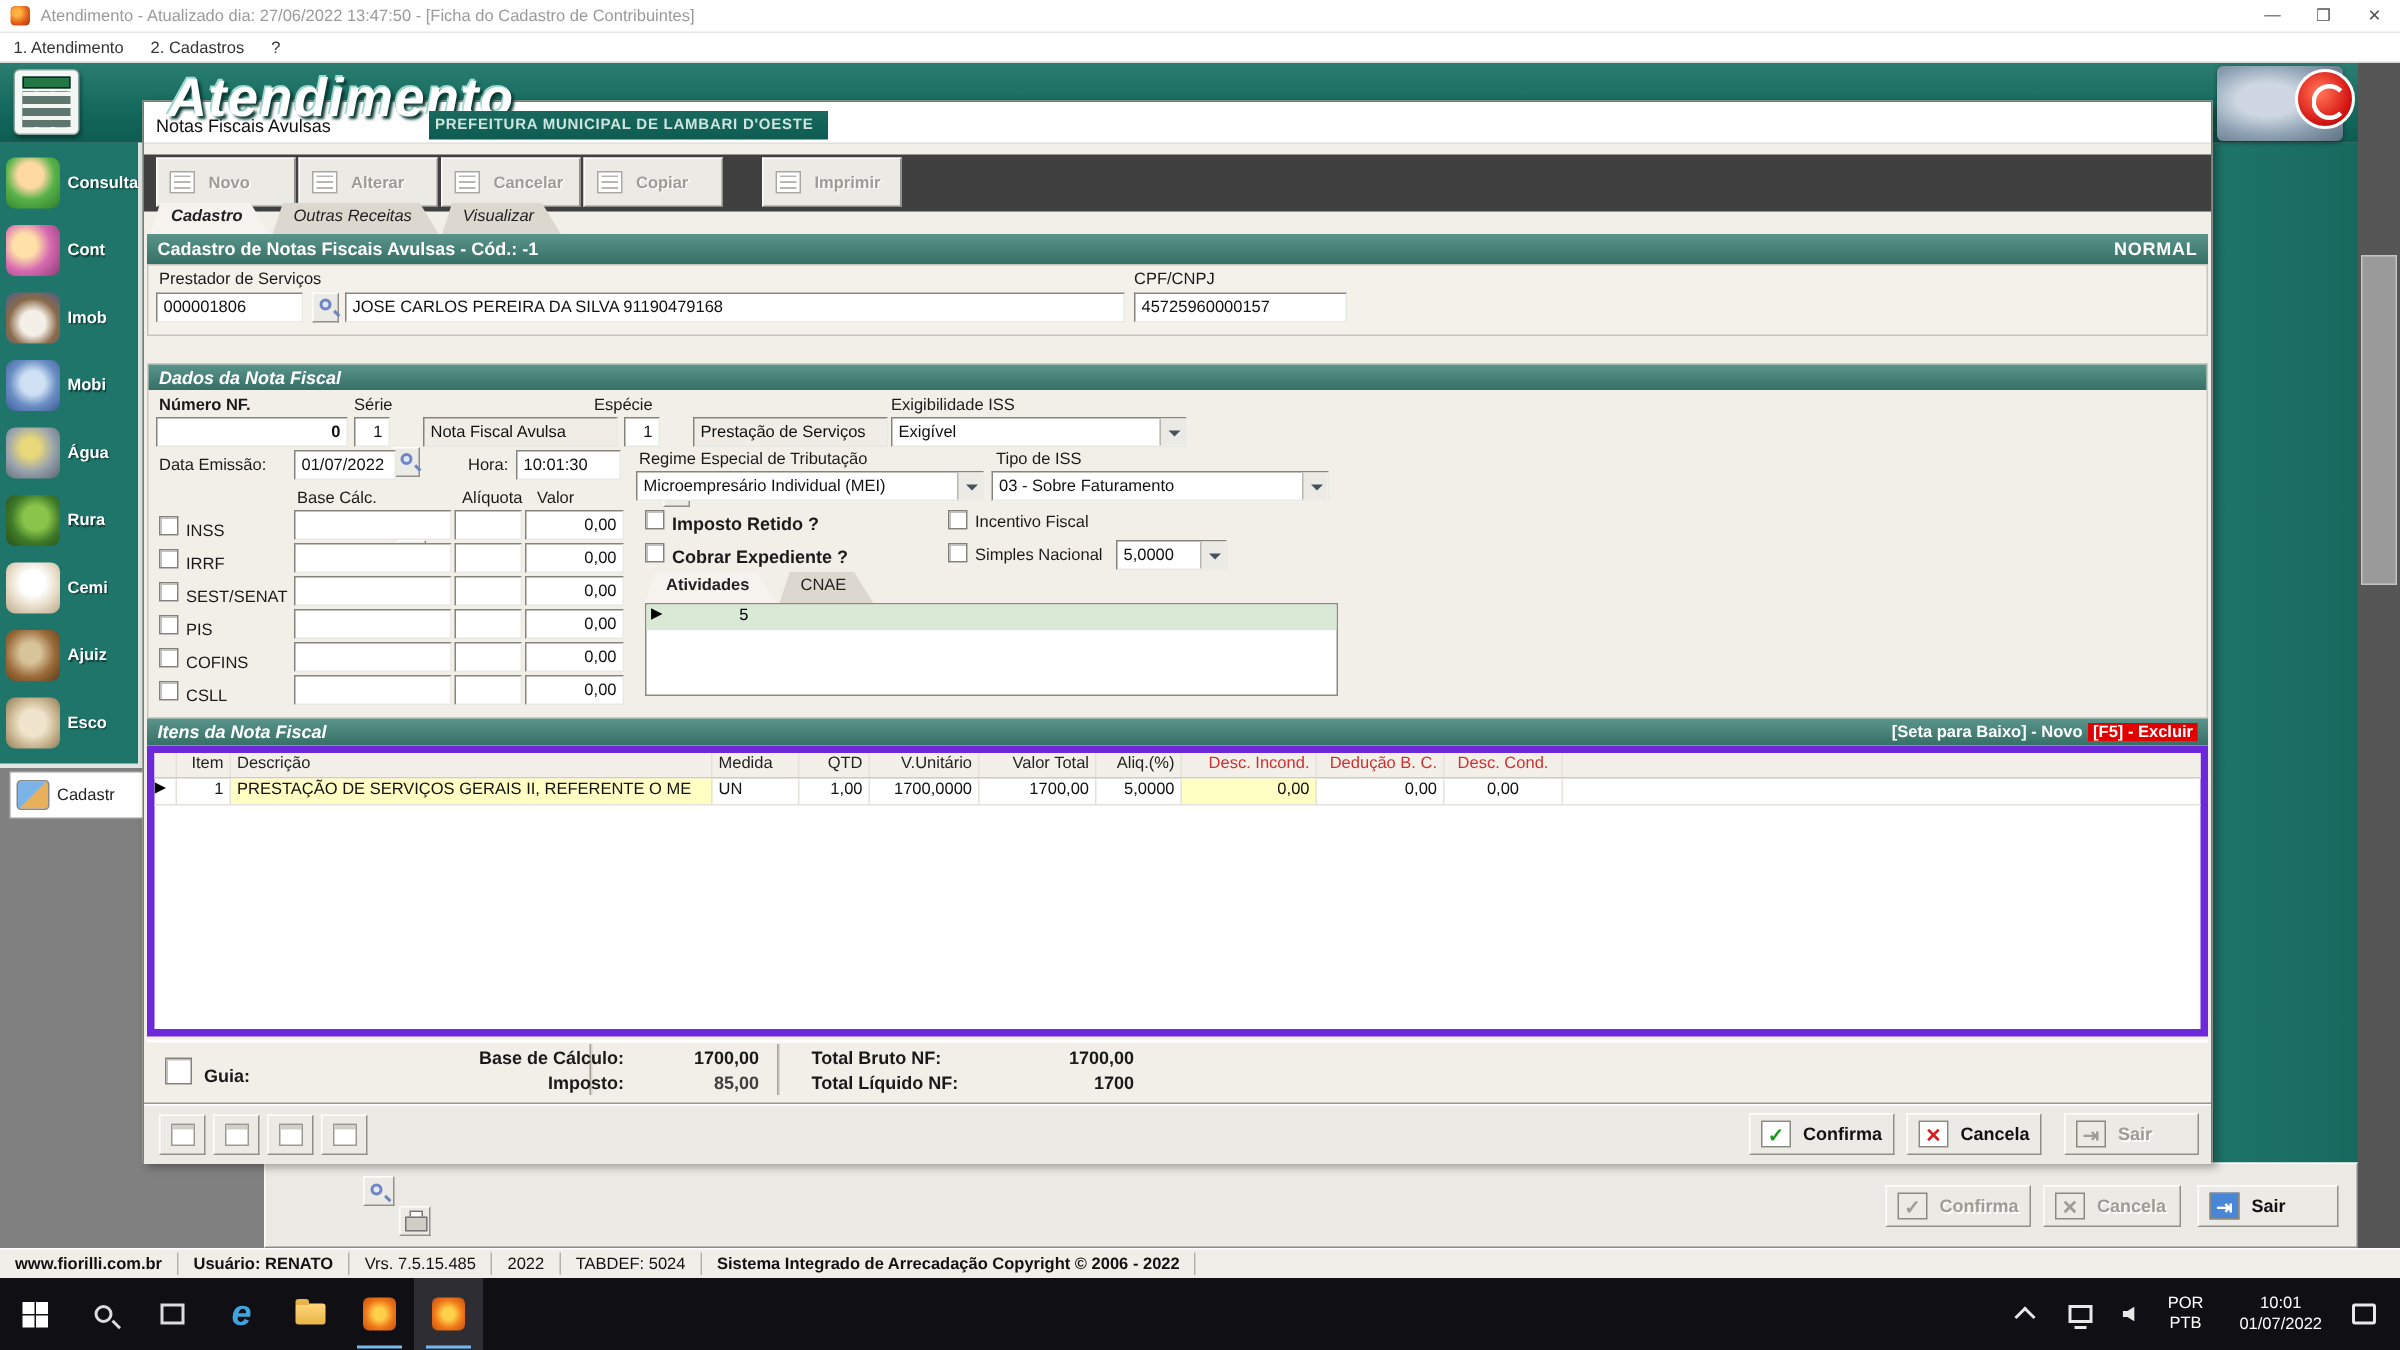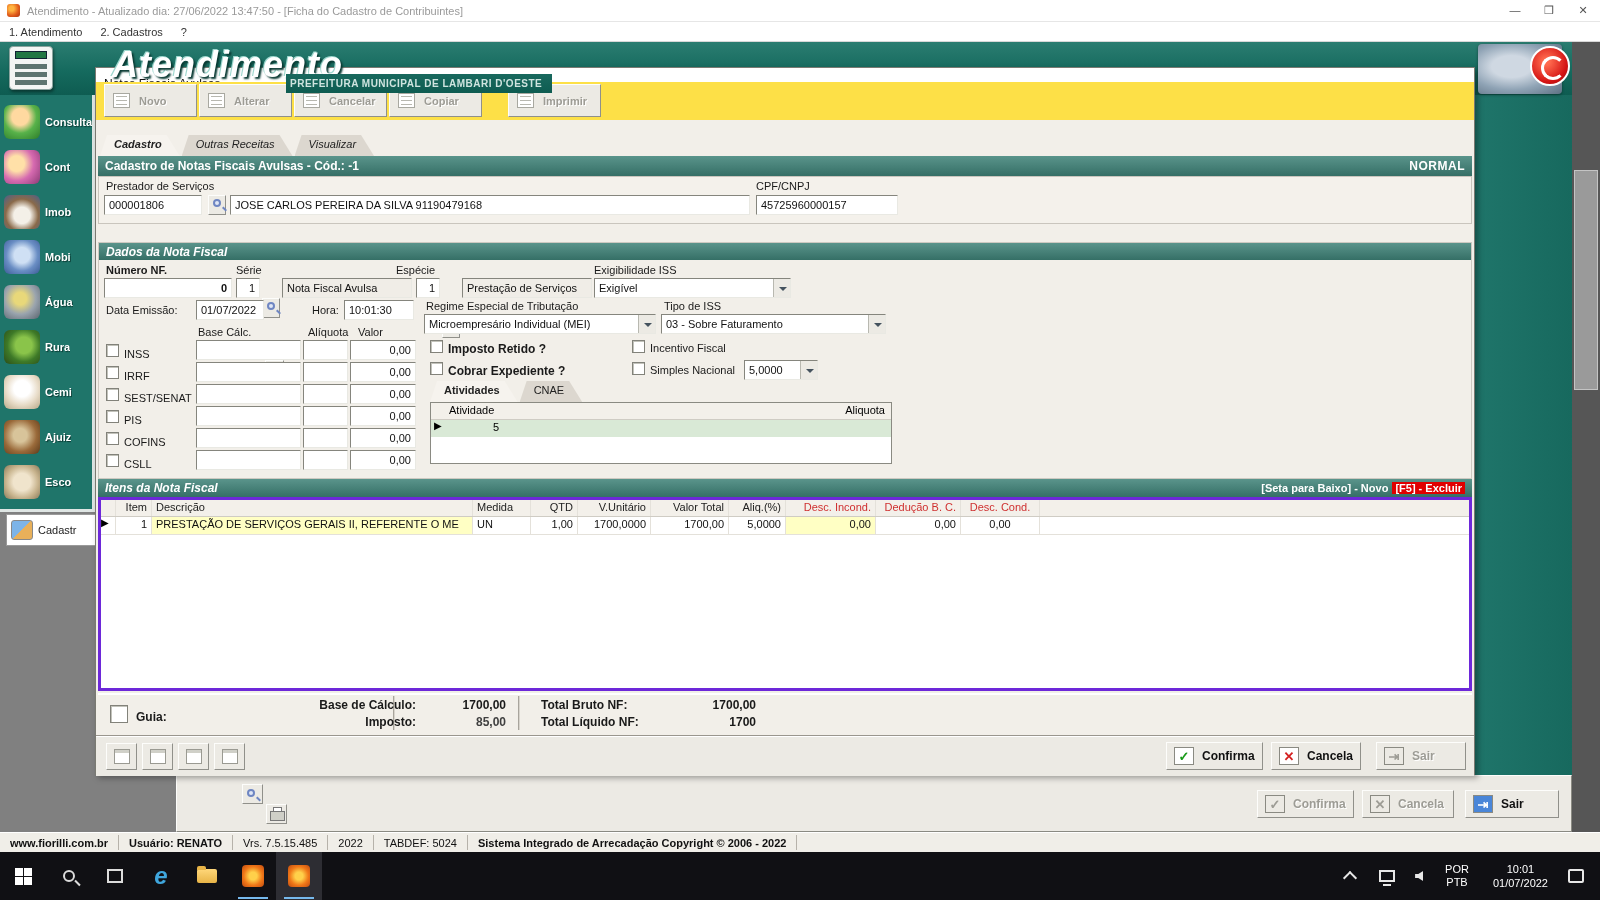--- a/index.html
+++ b/index.html
@@ -52,21 +52,21 @@
   #cadastr-btn { left:6px; top:514px; width:100px; height:32px; background:#fff; border:1px solid #9a9a9a; display:flex; align-items:center; padding-left:4px; }
   #cadastr-btn .ico { width:22px; height:20px; border-radius:3px; margin-right:5px;
       background:linear-gradient(135deg,#7db4e8 0 50%, #e8b05a 50% 100%); border:1px solid #888; }
   #cadastr-btn span { font-size:11px; color:#222; }
 
   
   #dialog { left:95px; top:67px; width:1380px; height:708px; background:#f2efe9; border:1px solid #7a7a72;
       box-shadow:3px 3px 6px rgba(0,0,0,.35); z-index:10; }
   #dlg-titlestrip { left:0; top:0; width:1378px; height:28px; background:#fff; border-bottom:1px solid #e0e0da; }
   #dlg-titlestrip span { position:absolute; left:8px; top:9px; font-size:12px; color:#111; }
-  #dlg-toolbar { left:0; top:14px; width:1378px; height:38px; background:#fde047; }
+  #dlg-toolbar { left:0; top:35px; width:1378px; height:38px; background:#404040; }
   .tb-btn { position:absolute; top:2px; width:93px; height:33px; background:#eceae4;
       border:1px solid; border-color:#fdfdfb #90908a #90908a #fdfdfb; display:flex; align-items:center; padding-left:8px; }
   .tb-btn .ic { width:17px; height:15px; background:#fff; border:1px solid #a8a8a0; margin-right:9px; position:relative; }
   .tb-btn .ic::after { content:""; position:absolute; left:2px; top:2px; right:2px; bottom:2px;
       background:repeating-linear-gradient(0deg,#b8b8b0 0 1px, transparent 1px 4px); }
   .tb-btn span { font-size:11px; font-weight:bold; color:#9d9c95; text-shadow:1px 1px 0 #fff; }
 
   .tabrow { display:flex; align-items:flex-end; }
   .tab { height:21px; margin-right:2px; padding:3px 18px 0 14px; font-size:11px; font-style:italic; color:#222;
       background:#dcd7cf; clip-path:polygon(0 100%, 7px 0, calc(100% - 13px) 0, 100% 100%); cursor:pointer; }
@@ -94,21 +94,21 @@
   .dd .arrow::after { content:""; position:absolute; left:5px; top:8px; border:4px solid transparent; border-top-color:#44525e; }
   .lab { position:absolute; font-size:11px; color:#1a1a1a; white-space:nowrap; }
   .cb { background:#fff; border:1px solid #82827a; box-shadow:inset 1px 1px 0 #c2c2ba; width:13px; height:13px; cursor:pointer; }
 
   #dados-panel { left:2px; top:174px; width:1374px; height:237px; background:#f2efe9; border:1px solid #cdc9c1; }
   #dados-hdr { left:3px; top:175px; width:1372px; height:17px; font-style:italic; }
 
   #itens-hdr { left:2px; top:411px; width:1374px; height:18px; }
   #itens-hdr .hint { margin-left:auto; font-size:11px; font-weight:bold; }
   #itens-hdr .hint-red { background:#e00000; color:#fff; font-size:11px; font-weight:bold; padding:0 3px; margin-left:4px; }
-  #grid { left:2px; top:429px; width:1374px; height:194px; background:#fff; border:3px solid #6d28d9; }
+  #grid { left:2px; top:429px; width:1374px; height:194px; background:#fff; border:5px solid #6d28d9; }
   .grid-hrow { display:flex; height:17px; background:#f3f0ea; border-bottom:1px solid #cfccc4; font-size:11px; color:#222; }
   .grid-hrow div, .grid-row div { padding:1px 4px; border-right:1px solid #e4e1da; white-space:nowrap; overflow:hidden; }
   .grid-row { display:flex; height:18px; font-size:11px; color:#111; border-bottom:1px solid #e4e1da; }
   .c-gut{width:15px; flex:none; padding:0 !important;} .c-item{width:36px; flex:none; text-align:right;}
   .c-desc{width:321px; flex:none;} .c-med{width:58px; flex:none;} .c-qtd{width:47px; flex:none; text-align:right;}
   .c-vu{width:73px; flex:none; text-align:right;} .c-vt{width:78px; flex:none; text-align:right;}
   .c-al{width:57px; flex:none; text-align:right;} .c-di{width:90px; flex:none; text-align:right;}
   .c-de{width:85px; flex:none; text-align:right;} .c-dc{width:79px; flex:none; text-align:center;}
   .redhead { color:#cf3030; }
   .yellow { background:#ffffc4; }
@@ -387,25 +387,20 @@
   <div class="dd abs" style="left:648px; top:292px; width:74px;">
     <span>5,0000</span>
       <div class="arrow"></div>
   </div>
 
   <div class="abs tabrow" style="left:334px; top:313px;">
     <div class="tab active" style="font-style:normal;">Atividades</div>
     <div class="tab" style="font-style:normal;">CNAE</div>
   </div>
   <div class="abs" style="left:334px; top:334px; width:462px; height:62px; background:#fff; border:1px solid #8a8a82;">
-    <div style="display:flex; height:17px; background:#f3f0ea; border-bottom:1px solid #cfccc4; font-size:11px;">
-      <div style="width:14px;"></div>
-      <div style="flex:1; padding:1px 4px;">Atividade</div>
-      <div style="width:60px; text-align:right; padding:1px 6px;">Aliquota</div>
-    </div>
     <div style="display:flex; height:17px; background:#d9e9d6; font-size:11px;">
       <div class="marker" style="width:14px;">▶</div>
       <div style="width:60px; text-align:right; padding:1px 6px;">5</div>
     </div>
   </div>
 
   <div id="itens-hdr" class="abs tealbar">
     <span style="font-style:italic;">Itens da Nota Fiscal</span>
     <span class="hint">[Seta para Baixo] - Novo</span>
     <span class="hint-red">[F5] - Excluir</span>

